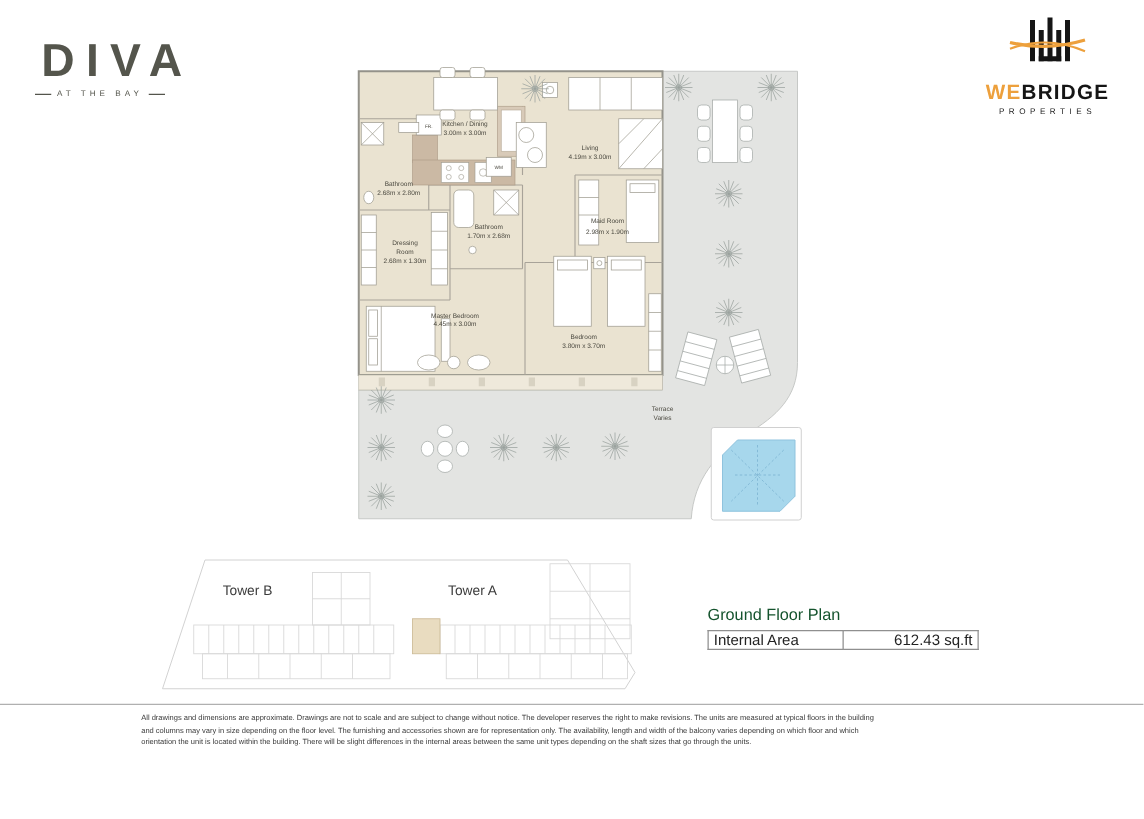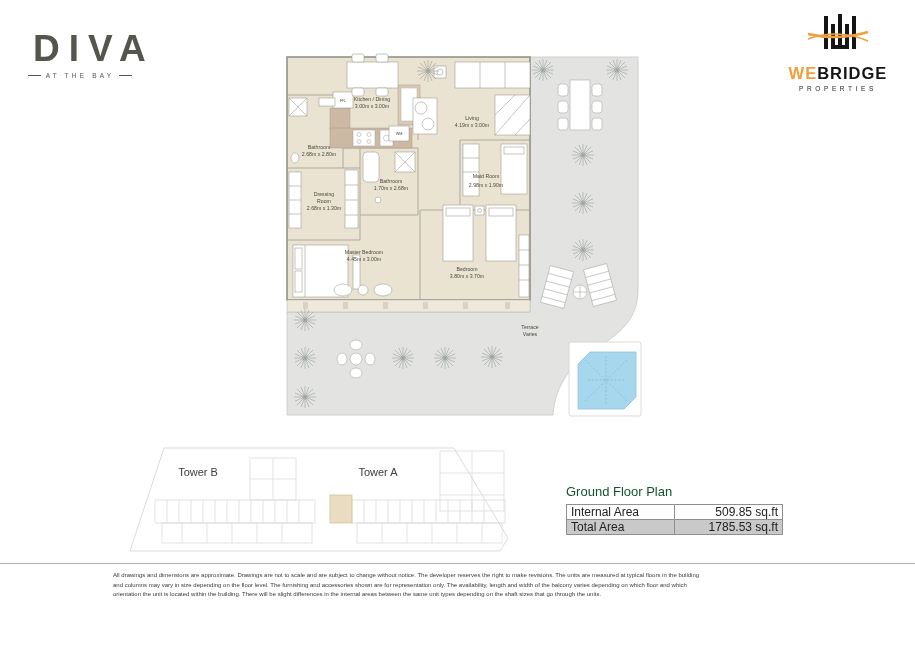--- a/index.html
+++ b/index.html
@@ -341,25 +341,21 @@
     <text class="towerlbl" x="76" y="33" text-anchor="middle">Tower B</text>
     <text class="towerlbl" x="256" y="33" text-anchor="middle">Tower A</text>
   </svg>
 
   <div class="abs floor-label">Ground Floor Plan</div>
 
   <table class="areas">
     <tbody>
       <tr>
         <td class="lbl">Internal Area</td>
-        <td class="val">509.85 sq.ft</td>
-      </tr>
-      <tr class="total">
-        <td class="lbl">Total Area</td>
-        <td class="val">1785.53 sq.ft</td>
+        <td class="val">612.43 sq.ft</td>
       </tr>
     </tbody>
   </table>
 
   <div class="abs divider"></div>
   <div class="abs disclaimer">
     <div>All drawings and dimensions are approximate. Drawings are not to scale and are subject to change without notice. The developer reserves the right to make revisions. The units are measured at typical floors in the building</div>
     <div>and columns may vary in size depending on the floor level. The furnishing and accessories shown are for representation only. The availability, length and width of the balcony varies depending on which floor and which</div>
     <div>orientation the unit is located within the building. There will be slight differences in the internal areas between the same unit types depending on the shaft sizes that go through the units.</div>
   </div>

